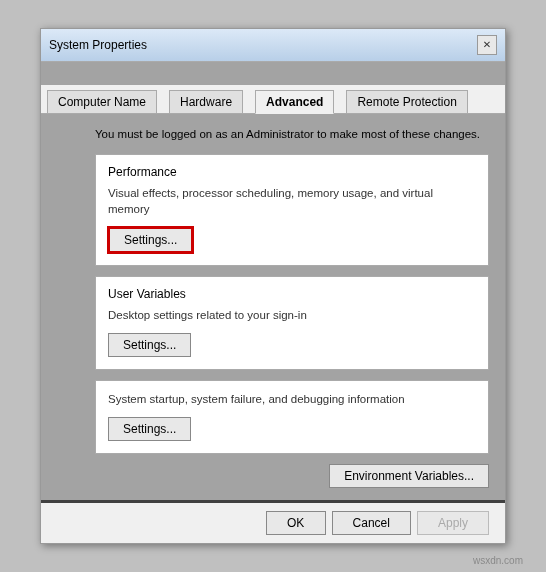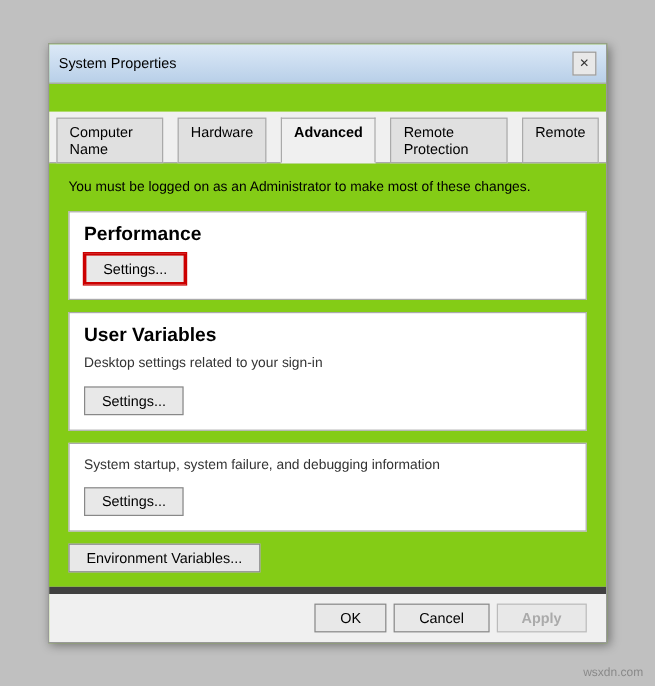--- a/index.html
+++ b/index.html
@@ -13,21 +13,21 @@
       display: flex;
       justify-content: center;
       align-items: center;
       min-height: 100vh;
       font-family: 'Segoe UI', Tahoma, sans-serif;
       font-size: 12px;
     }
 
     .window {
       width: 466px;
-      background: #84cc16;
+      background: #a3a3a3;
       border: 1px solid #999;
       box-shadow: 2px 2px 8px rgba(0,0,0,0.4);
     }
 
     .title-bar {
       background: linear-gradient(to bottom, #dce9f7, #b8cfe8);
       padding: 6px 8px;
       display: flex;
       align-items: center;
       justify-content: space-between;
@@ -88,40 +88,41 @@
       z-index: 1;
     }
 
     .tab:not(.active) {
       border-bottom: 1px solid #aaa;
       background: #e0e0e0;
     }
 
     .content {
       padding: 12px 16px 12px 16px;
+      margin-left: 38px;
     }
 
     .admin-notice {
       font-size: 11.5px;
       color: #000;
       margin-bottom: 12px;
       line-height: 1.4;
     }
 
     .section {
       border: 1px solid #aaa;
       padding: 10px 12px 12px 12px;
       margin-bottom: 10px;
       background: #fff;
       position: relative;
     }
 
     .section-title {
-      font-size: 16px;
-      font-weight: 700;
+      font-size: 12px;
+      font-weight: 400;
       color: #000;
       margin-bottom: 6px;
     }
 
     .section-description {
       font-size: 11.5px;
       color: #333;
       margin-bottom: 10px;
       line-height: 1.4;
     }
@@ -144,63 +145,62 @@
       background: #e8e8e8;
       border: 2px solid #cc0000;
       cursor: pointer;
       font-size: 12px;
       min-width: 80px;
       outline: 1px solid #cc0000;
     }
 
     .env-btn-row {
       display: flex;
-      justify-content: flex-start;
+      justify-content: flex-end;
       margin-top: 8px;
     }
 
     .env-btn {
       padding: 4px 14px;
       background: #e8e8e8;
       border: 1px solid #888;
       cursor: pointer;
       font-size: 12px;
       min-width: 130px;
     }
 
     .footer {
       padding: 8px 16px;
       display: flex;
       justify-content: flex-end;
       gap: 6px;
-      border-top: 6px solid #404040;
+      border-top: 3px solid #404040;
       background: #f0f0f0;
     }
 
     .footer-btn {
       padding: 4px 20px;
       background: #e8e8e8;
       border: 1px solid #888;
       cursor: pointer;
       font-size: 12px;
       min-width: 60px;
     }
 
     .footer-btn.disabled {
       color: #aaa;
       cursor: default;
       border: 1px solid #bbb;
       background: #e8e8e8;
-      font-weight: bold;
     }
 
     .watermark {
       position: fixed;
       bottom: 6px;
-      right: 10px;
+      right: 23px;
       font-size: 10px;
       color: rgba(0,0,0,0.3);
     }
   </style>
 </head>
 <body>
 
 <div class="window">
 
   <div class="title-bar">
@@ -208,29 +208,29 @@
     <div class="title-bar-controls">
       <button class="title-bar-btn">✕</button>
     </div>
   </div>
 
   <div class="tabs-container">
     <div class="tab">Computer Name</div>
     <div class="tab">Hardware</div>
     <div class="tab active">Advanced</div>
     <div class="tab">Remote Protection</div>
-    <div class="tab">Remote</div>
   </div>
 
   <div class="content">
 
     <div class="admin-notice">You must be logged on as an Administrator to make most of these changes.</div>
 
     <div class="section">
       <div class="section-title">Performance</div>
+      <div class="section-description">Visual effects, processor scheduling, memory usage, and virtual memory</div>
       <div class="section-btn-row">
         <button class="settings-btn-highlighted">Settings...</button>
       </div>
     </div>
 
     <div class="section">
       <div class="section-title">User Variables</div>
       <div class="section-description">Desktop settings related to your sign-in</div>
       <div class="section-btn-row">
         <button class="settings-btn">Settings...</button>

